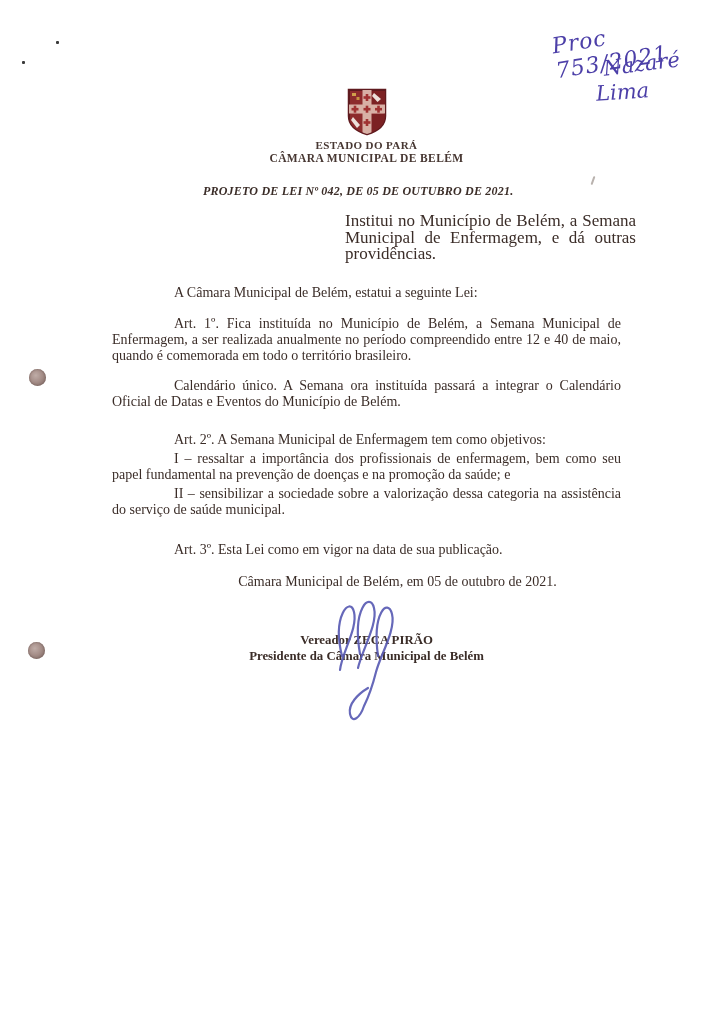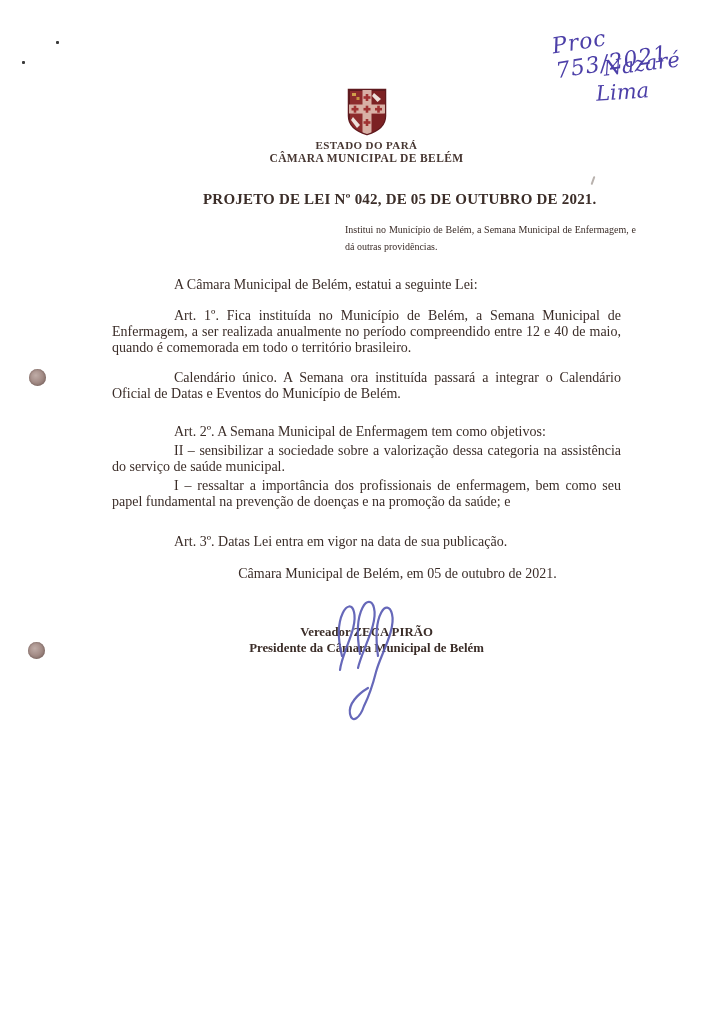--- a/index.html
+++ b/index.html
@@ -24,32 +24,33 @@
   .org-line1 {
     font-size: 11px; font-weight: bold; letter-spacing: 0.4px;
     margin-top: 2px; color: #473732;
   }
   .org-line2 {
     font-size: 11.5px; font-weight: bold; letter-spacing: 0.4px;
     margin-top: 1px; color: #473732;
   }
   
   .doc-title {
-    margin-top: 27px;
+    margin-top: 20px;
     margin-left: 91px;
-    font-size: 15px;
+    font-size: 12px;
     font-weight: bold;
     letter-spacing: 0.2px;
+    font-style: italic;
   }
   
   .ementa {
     margin-top: 14px;
     margin-left: 233px;
     width: 291px;
-    font-size: 10px;
+    font-size: 17px;
     line-height: 16.5px;
     text-align: justify;
   }
   
   .para {
     font-size: 14px;
     line-height: 16px;
     text-align: justify;
     text-indent: 62px;
   }
@@ -156,25 +157,25 @@
     <div class="ementa">Institui no Município de Belém, a Semana Municipal de Enfermagem, e dá outras providências.</div>
 
     <p class="para preamble">A Câmara Municipal de Belém, estatui a seguinte Lei:</p>
 
     <p class="para mt-art"><span class="b">Art. 1º.</span><span> Fica instituída no Município de Belém, a Semana Municipal de Enfermagem, a ser realizada anualmente no período compreendido entre 12 e 40 de maio, quando é comemorada em todo o território brasileiro.</span></p>
 
     <p class="para mt-parag"><span class="b">Calendário único.</span><span> A Semana ora instituída passará a integrar o Calendário Oficial de Datas e Eventos do Município de Belém.</span></p>
 
     <p class="para mt-art2"><span class="b">Art. 2º.</span><span> A Semana Municipal de Enfermagem tem como objetivos:</span></p>
 
+    <p class="para mt-inciso"><span class="b">I –</span><span> ressaltar a importância dos profissionais de enfermagem, bem como seu papel fundamental na prevenção de doenças e na promoção da saúde; e</span></p>
+
     <p class="para mt-inciso"><span class="b">II –</span><span> sensibilizar a sociedade sobre a valorização dessa categoria na assistência do serviço de saúde municipal.</span></p>
 
-    <p class="para mt-inciso"><span class="b">I –</span><span> ressaltar a importância dos profissionais de enfermagem, bem como seu papel fundamental na prevenção de doenças e na promoção da saúde; e</span></p>
-
-    <p class="para mt-art3"><span class="b">Art. 3º.</span><span> Datas Lei entra em vigor na data de sua publicação.</span></p>
+    <p class="para mt-art3"><span class="b">Art. 3º.</span><span> Esta Lei como em vigor na data de sua publicação.</span></p>
 
     <p class="para mt-closing"><span class="b">Câmara Municipal de Belém</span><span>, em 05 de outubro de 2021.</span></p>
 
     <div class="sign-block">
       <div class="sign-name">Vereador ZECA PIRÃO</div>
       <div class="sign-role">Presidente da Câmara Municipal de Belém</div>
     </div>
 
   </div>
 

